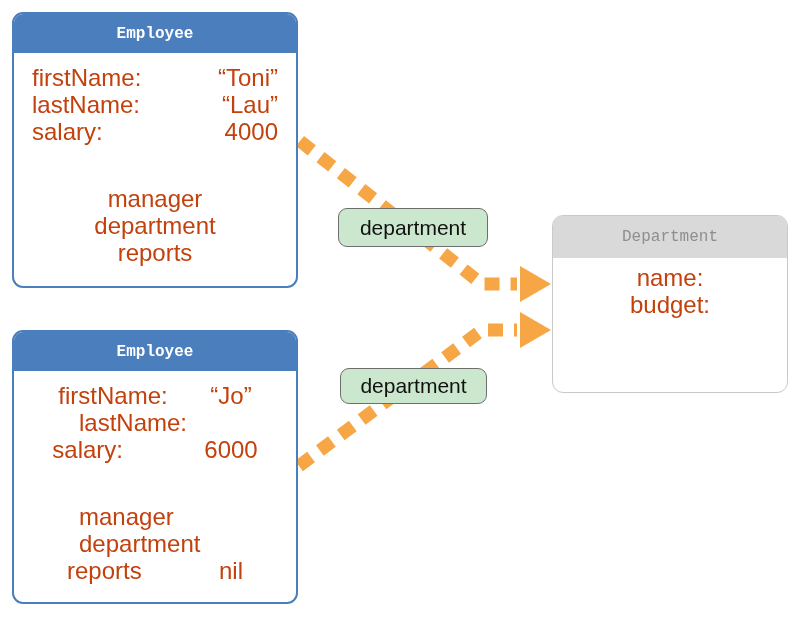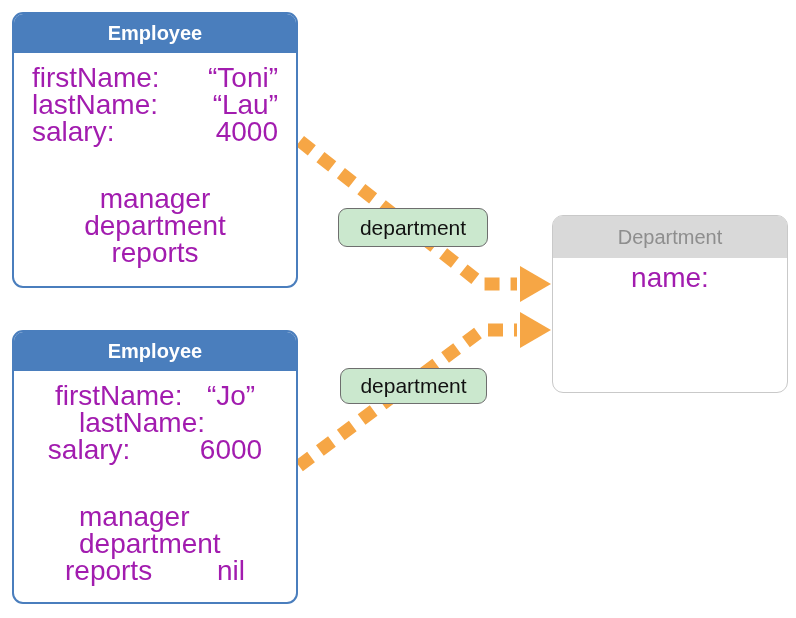--- a/index.html
+++ b/index.html
@@ -31,42 +31,43 @@
   .employee-box {
     border: 2px solid #4a7ebd;
   }
   .department-box {
     border: 1.5px solid #c9c9c9;
   }
   .obj-header {
     box-sizing: border-box;
     border-radius: 9px 9px 0 0;
     text-align: center;
-    font-size: 20px;
+    font-size: 16px;
     display: flex;
     align-items: center;
     justify-content: center;
+    font-family: Liberation Mono, monospace;
   }
   .employee-box .obj-header {
     height: 39px;
     background: #4a7ebd;
     color: #ffffff;
     font-weight: bold;
   }
   .department-box .obj-header {
     height: 42px;
     background: #d9d9d9;
     color: #8e8e8e;
     font-weight: normal;
   }
   .obj-body {
     padding: 11px 18px 0 18px;
-    font-size: 28px;
+    font-size: 24px;
     line-height: 27px;
-    color: #a21caf;
+    color: #c2410c;
   }
   .department-box .obj-body {
     padding: 6px 14px 0 14px;
   }
   .row { display: flex; justify-content: center; }
   .row.spread { justify-content: space-between; }
   .row.cols .cell-label { width: 152px; flex: 0 0 152px; }
   .spacer-40 { height: 40px; }
   .spacer-34 { height: 34px; }
   .edge-label {
@@ -156,20 +157,23 @@
       </div>
     </div>
   </div>
 
   <div class="obj-box department-box" style="left:552px; top:215px; width:236px; height:178px;">
     <div class="obj-header">Department</div>
     <div class="obj-body">
       <div class="row">
         <span>name:</span>
       </div>
+      <div class="row">
+        <span>budget:</span>
+      </div>
       <div class="spacer-34"></div>
     </div>
   </div>
 
   <div class="edge-label" style="left:338px; top:208px; width:150px; height:39px;">department</div>
   <div class="edge-label" style="left:340px; top:368px; width:147px; height:36px;">department</div>
 
 </div>
 
 </body></html>

